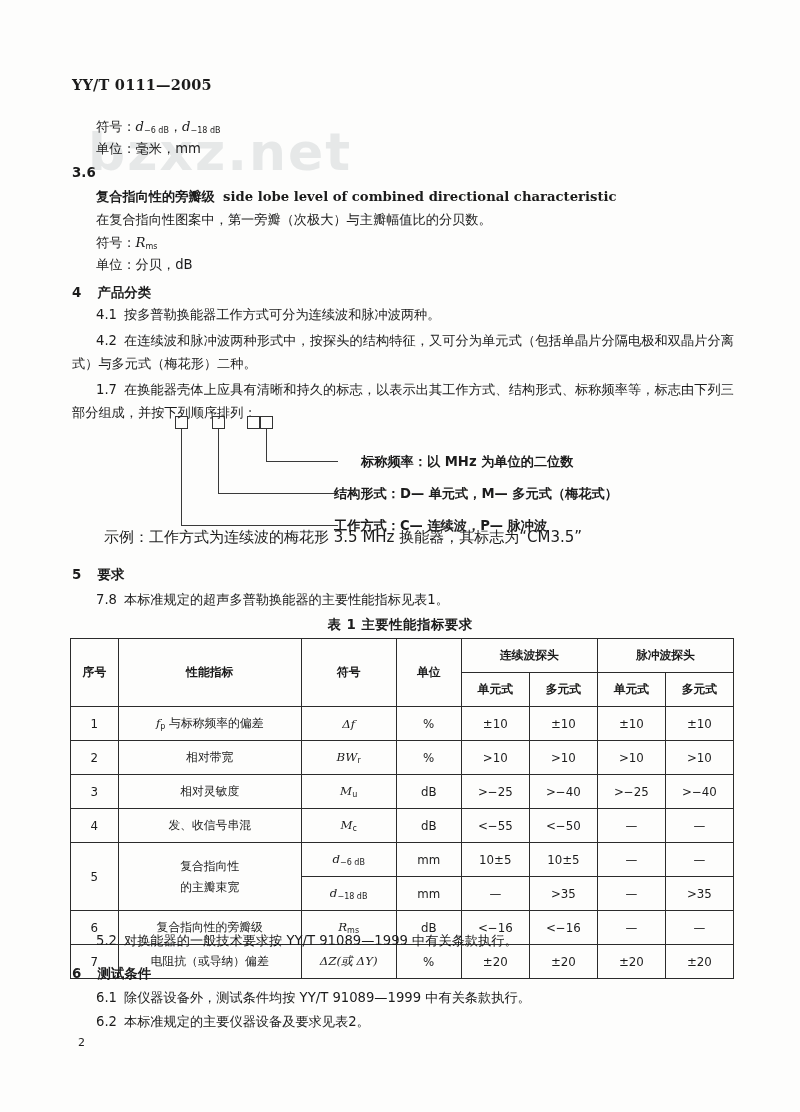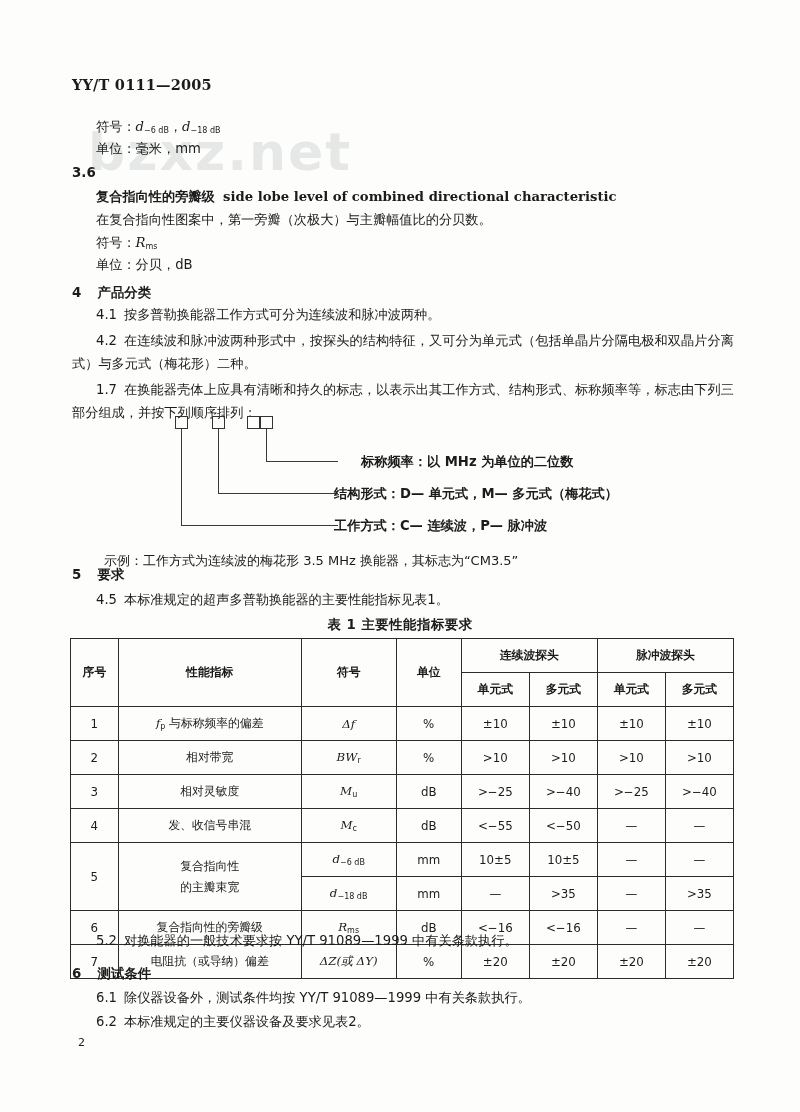--- a/index.html
+++ b/index.html
@@ -71,21 +71,21 @@
   }
   .vline { position: absolute; width: 1.3px; background: #3a3a3a; }
   .hline { position: absolute; height: 1.3px; background: #3a3a3a; }
   .dlabel {
     position: absolute;
     font-size: 13.2px;
     font-weight: bold;
     white-space: nowrap;
   }
 
-  .example { position: absolute; left: 104px; top: 528px; font-size: 13px; margin-top: 24px; }
+  .example { position: absolute; left: 104px; top: 528px; font-size: 15px; }
 
   .tabtitle {
     position: absolute;
     left: 0; right: 0;
     top: 616px;
     text-align: center;
     font-weight: bold;
     font-size: 13.4px;
     letter-spacing: 0.5px;
   }
@@ -185,21 +185,21 @@
     </div>
 
     <div class="example">示例：工作方式为连续波的梅花形 3.5 MHz 换能器，其标志为“CM3.5”</div>
 
     <div class="blk ind0" style="top:560px;">
       <span class="clause">5</span>
       <span class="clause" style="margin-left:12px;">要求</span>
     </div>
 
     <div class="para" style="top:588px;">
-      <span class="lead">4.5</span><span>本标准规定的超声多普勒换能器的主要性能指标见表1。</span>
+      <span class="lead">7.8</span><span>本标准规定的超声多普勒换能器的主要性能指标见表1。</span>
     </div>
 
     <div class="tabtitle">表 1   主要性能指标要求</div>
 
     <table class="spec">
       <tbody>
           <tr>
         <th rowspan="2" style="width:46px;">序号</th>
         <th rowspan="2" style="width:194px;">性能指标</th>
         <th rowspan="2" style="width:96px;">符号</th>

